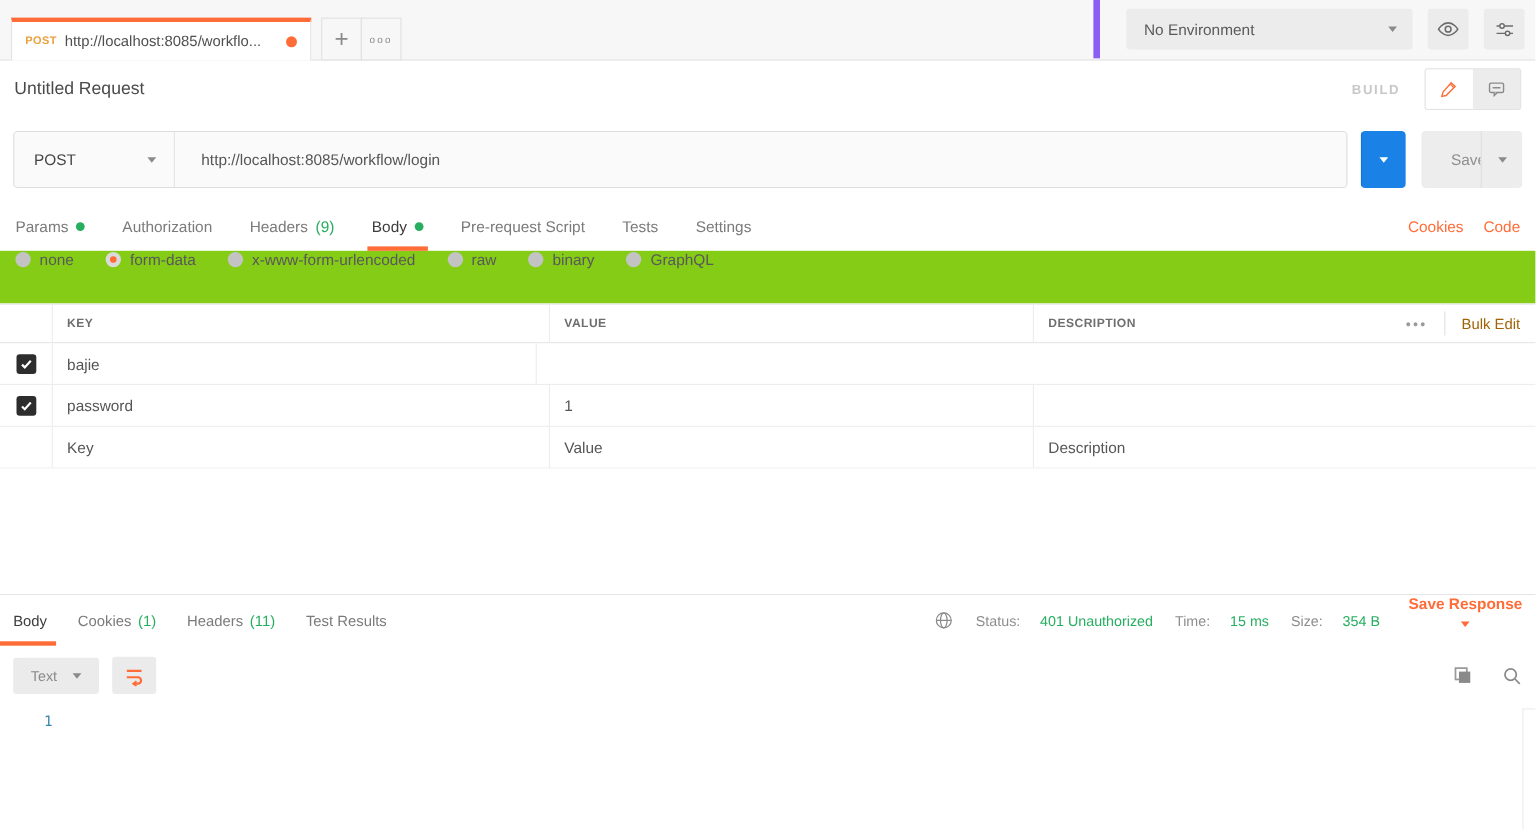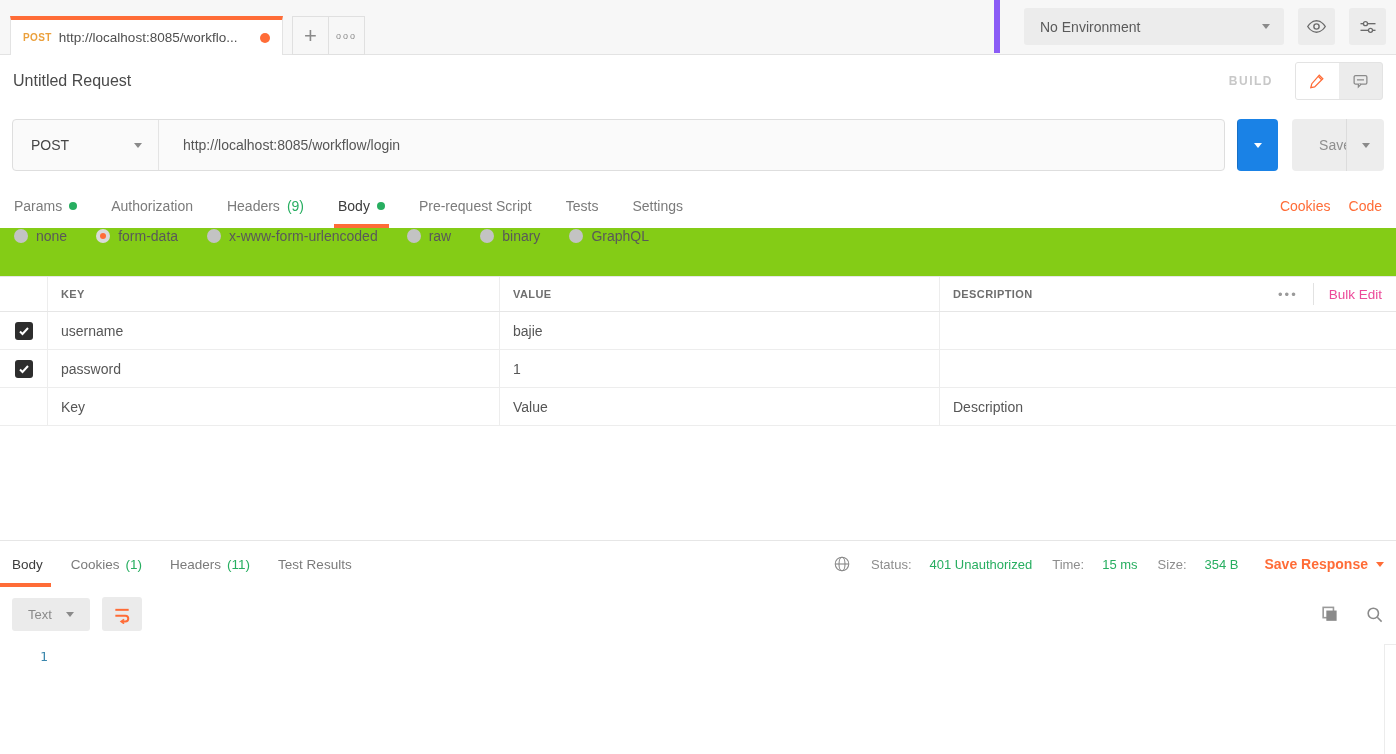--- a/index.html
+++ b/index.html
@@ -72,35 +72,35 @@
   .cell-key { width:452px; padding-left:13px; border-right:1px solid #ededed; flex:none; }
   .cell-value { width:440px; padding-left:13px; border-right:1px solid #ededed; flex:none; }
   .cell-desc { flex:1; padding-left:13px; padding-right:12px; }
   .kv-head .hdr { font-size:11px; font-weight:bold; color:#6e6e6e; letter-spacing:.4px; }
   .kv-body-row .cell { font-size:14px; color:#565656; }
   .placeholder { color:#b9b9b9; }
   .checkbox { width:18px; height:18px; background:#2d2d2d; border-radius:3px; display:flex; align-items:center; justify-content:center; cursor:pointer; }
   .head-controls { margin-left:auto; display:flex; align-items:center; }
   .meatballs { color:#9a9a9a; font-size:13px; letter-spacing:2px; cursor:pointer; }
   .head-divider { width:1px; height:22px; background:#e2e2e2; margin:0 15px; }
-  .bulk-edit { color:#ec4899; font-size:13.5px; cursor:pointer; padding-right:2px; }
+  .bulk-edit { color:#a16207; font-size:13.5px; cursor:pointer; padding-right:2px; }
 
   .mid-filler { flex:1; background:#fff; }
 
   
   .resp { border-top:1px solid #e6e6e6; }
   .resp-header { height:46px; display:flex; align-items:stretch; padding:0 12px; }
   .resp-tab { position:relative; display:flex; align-items:center; gap:6px; color:#7b7b7b; font-size:13.5px; margin-right:28px; cursor:pointer; }
   .resp-tab.active { color:#3c3c3c; }
   .resp-tab.active::after { content:""; position:absolute; left:-12px; right:-8px; bottom:0; height:4px; background:#ff6c37; }
   .resp-header .spacer { flex:1; }
   .meta { display:flex; align-items:center; gap:18px; margin-left:20px; font-size:13px; }
   .meta .m-label { color:#8d8d8d; }
   .meta .m-value { color:#27ae60; }
-  .save-response { display:flex; align-items:center; gap:8px; color:#ff6c37; font-size:14px; font-weight:bold; margin-left:26px; cursor:pointer; }
+  .save-response { display:flex; align-items:center; gap:8px; color:#ff6c37; font-size:14px; font-weight:bold; margin-left:26px; cursor:pointer;flex-direction:column; }
   .save-response .caret-down { border-top-color:#ff6c37; }
 
   .resp-toolbar { height:54px; display:flex; align-items:center; padding:0 12px; gap:12px; }
   .pill-group { display:flex; background:#ebebeb; border-radius:3px; overflow:hidden; }
   .pill { padding:9px 19px; font-size:13px; color:#8a8a8a; cursor:pointer; }
   .pill.active { color:#3a3a3a; }
   .format-pill { display:flex; align-items:center; gap:14px; background:#ebebeb; border-radius:3px; padding:9px 16px; font-size:13px; color:#8a8a8a; cursor:pointer; }
   .wrap-pill { width:40px; height:34px; background:#ebebeb; border-radius:3px; display:flex; align-items:center; justify-content:center; cursor:pointer; }
   .resp-toolbar .spacer { flex:1; }
   .tool-icon { display:flex; align-items:center; justify-content:center; cursor:pointer; margin-left:14px; }
@@ -265,21 +265,20 @@
     </div>
 
     <div class="kv-row kv-body-row">
       <div class="cell cell-check">
         <span class="checkbox">
           <svg width="12" height="12" viewBox="0 0 24 24" fill="none" stroke="#fff" stroke-width="4">
               <path d="M4 13l5 5L20 6"></path>
             </svg>
         </span>
       </div>
-      <div class="cell cell-key">username</div>
       <div class="cell cell-value">bajie</div>
       <div class="cell cell-desc"></div>
     </div>
 
     <div class="kv-row kv-body-row">
       <div class="cell cell-check">
         <span class="checkbox">
           <svg width="12" height="12" viewBox="0 0 24 24" fill="none" stroke="#fff" stroke-width="4">
               <path d="M4 13l5 5L20 6"></path>
             </svg>

